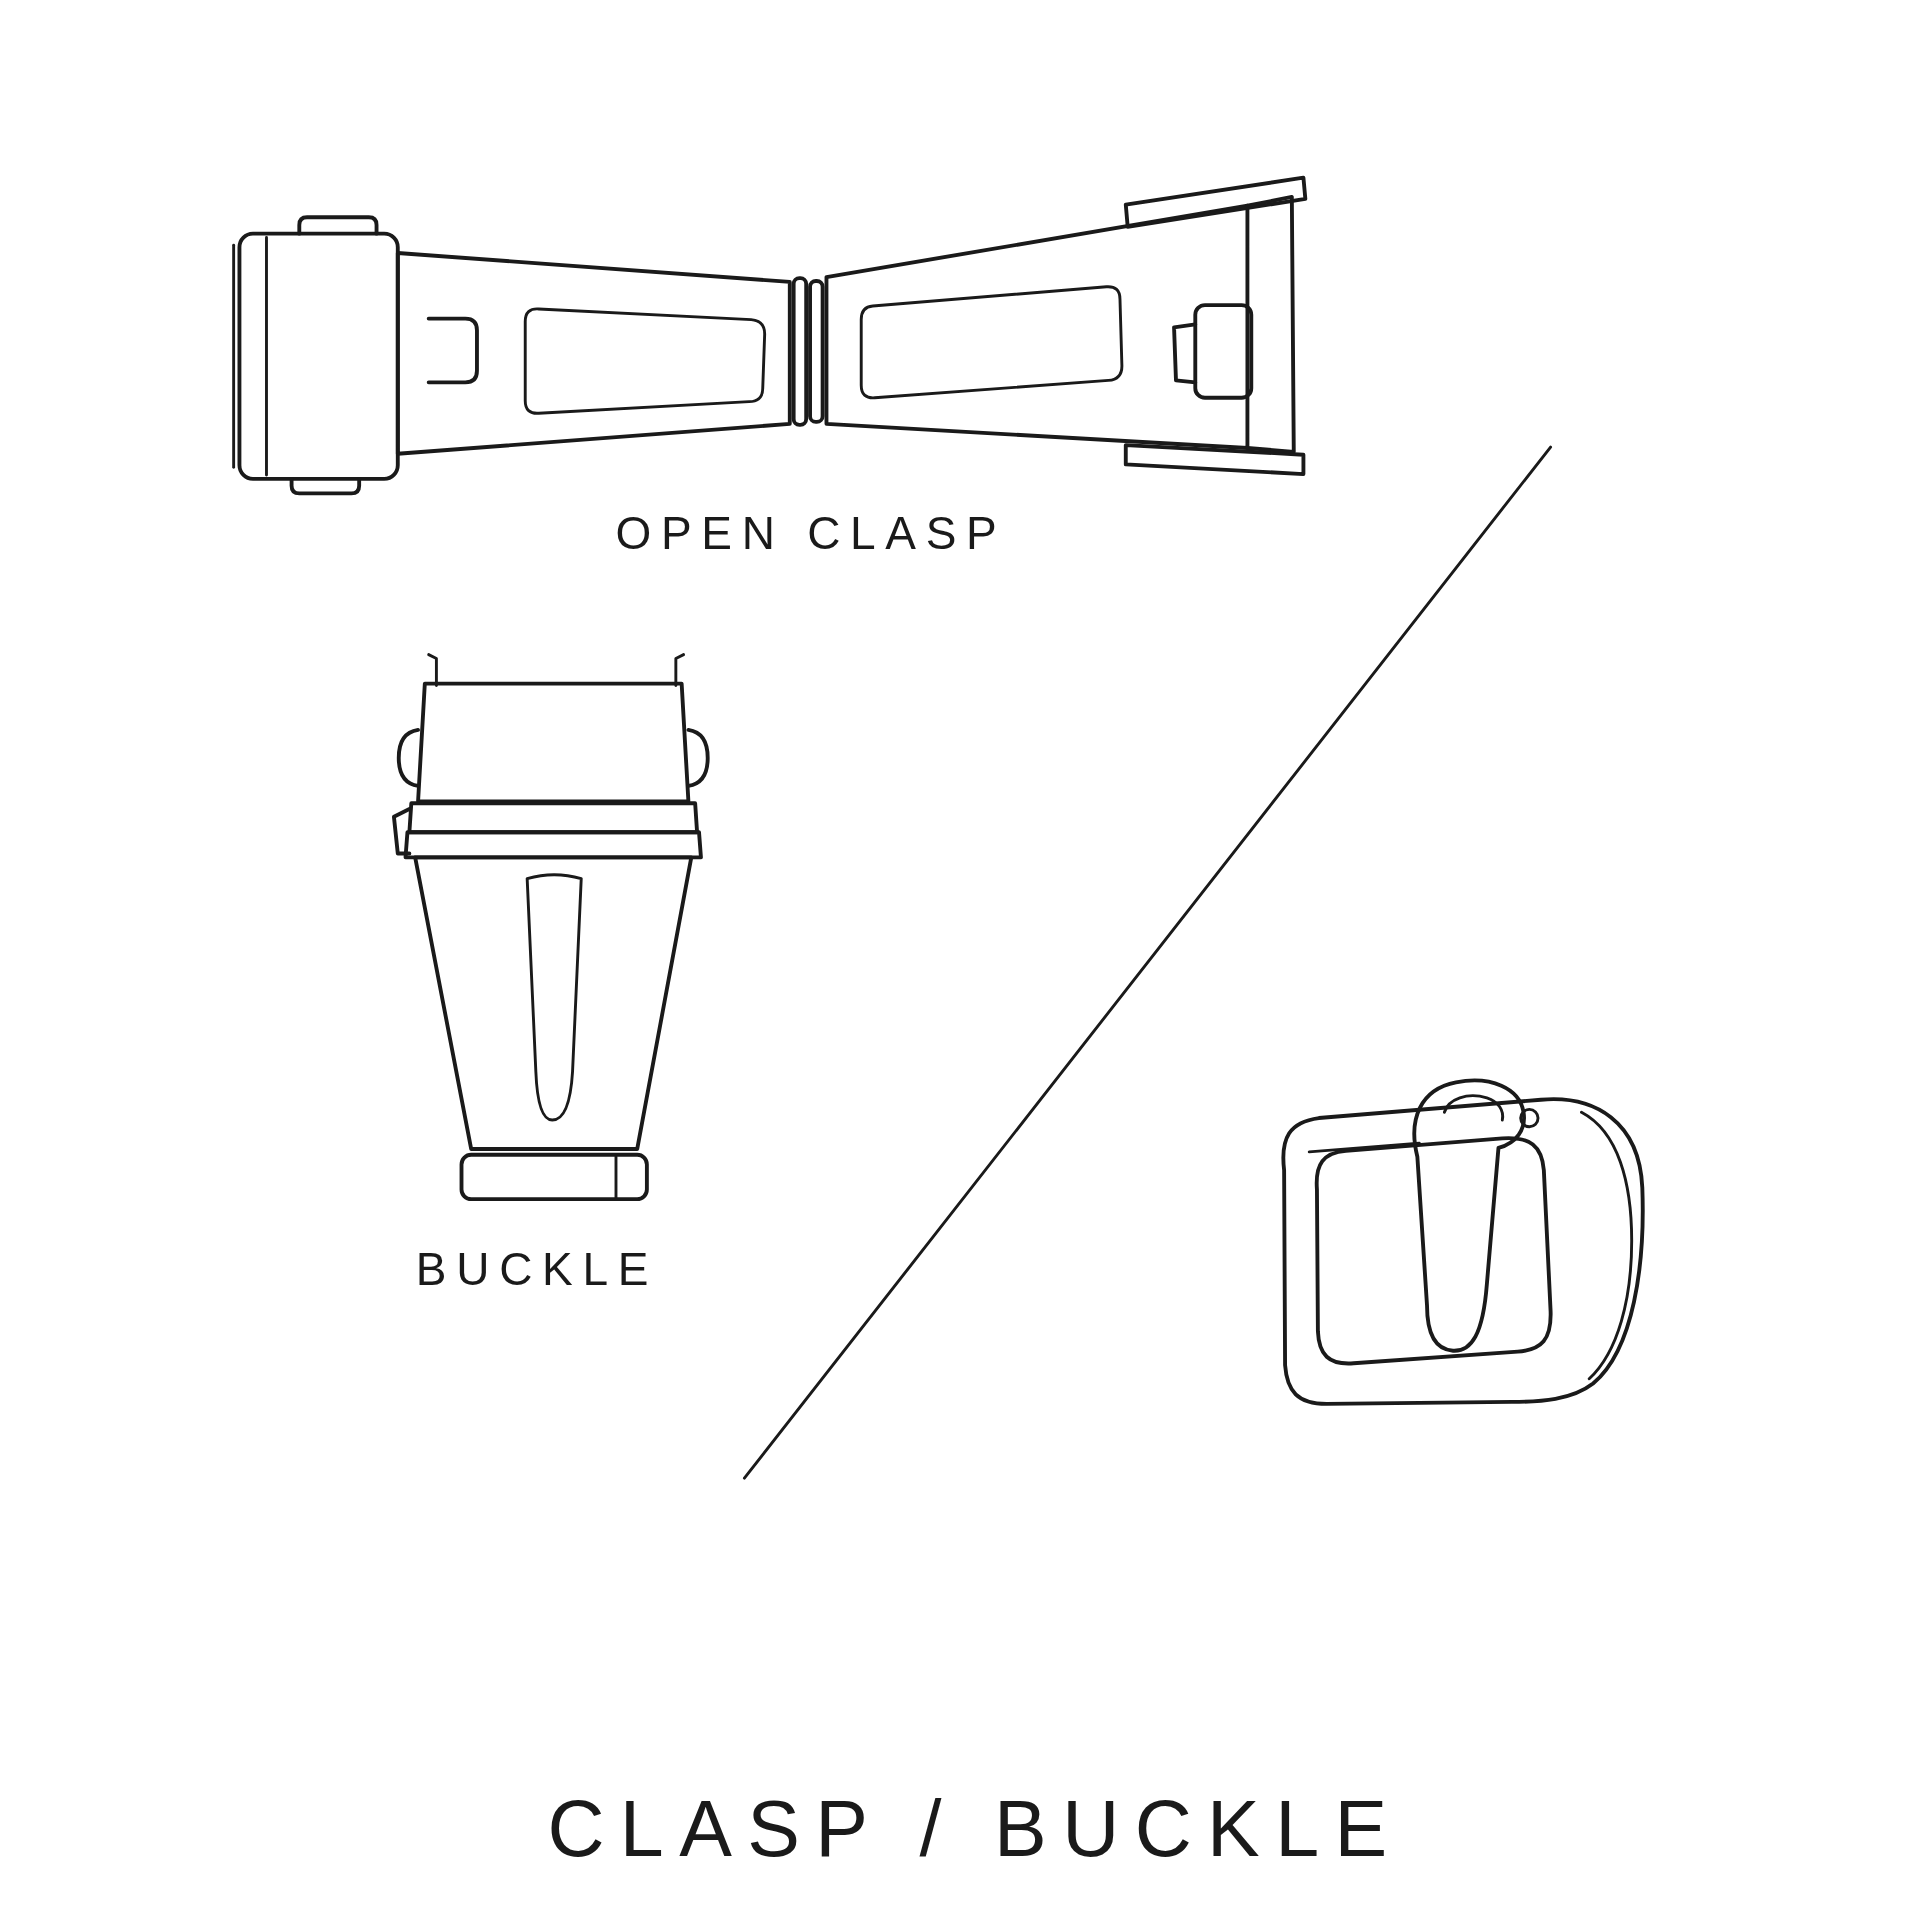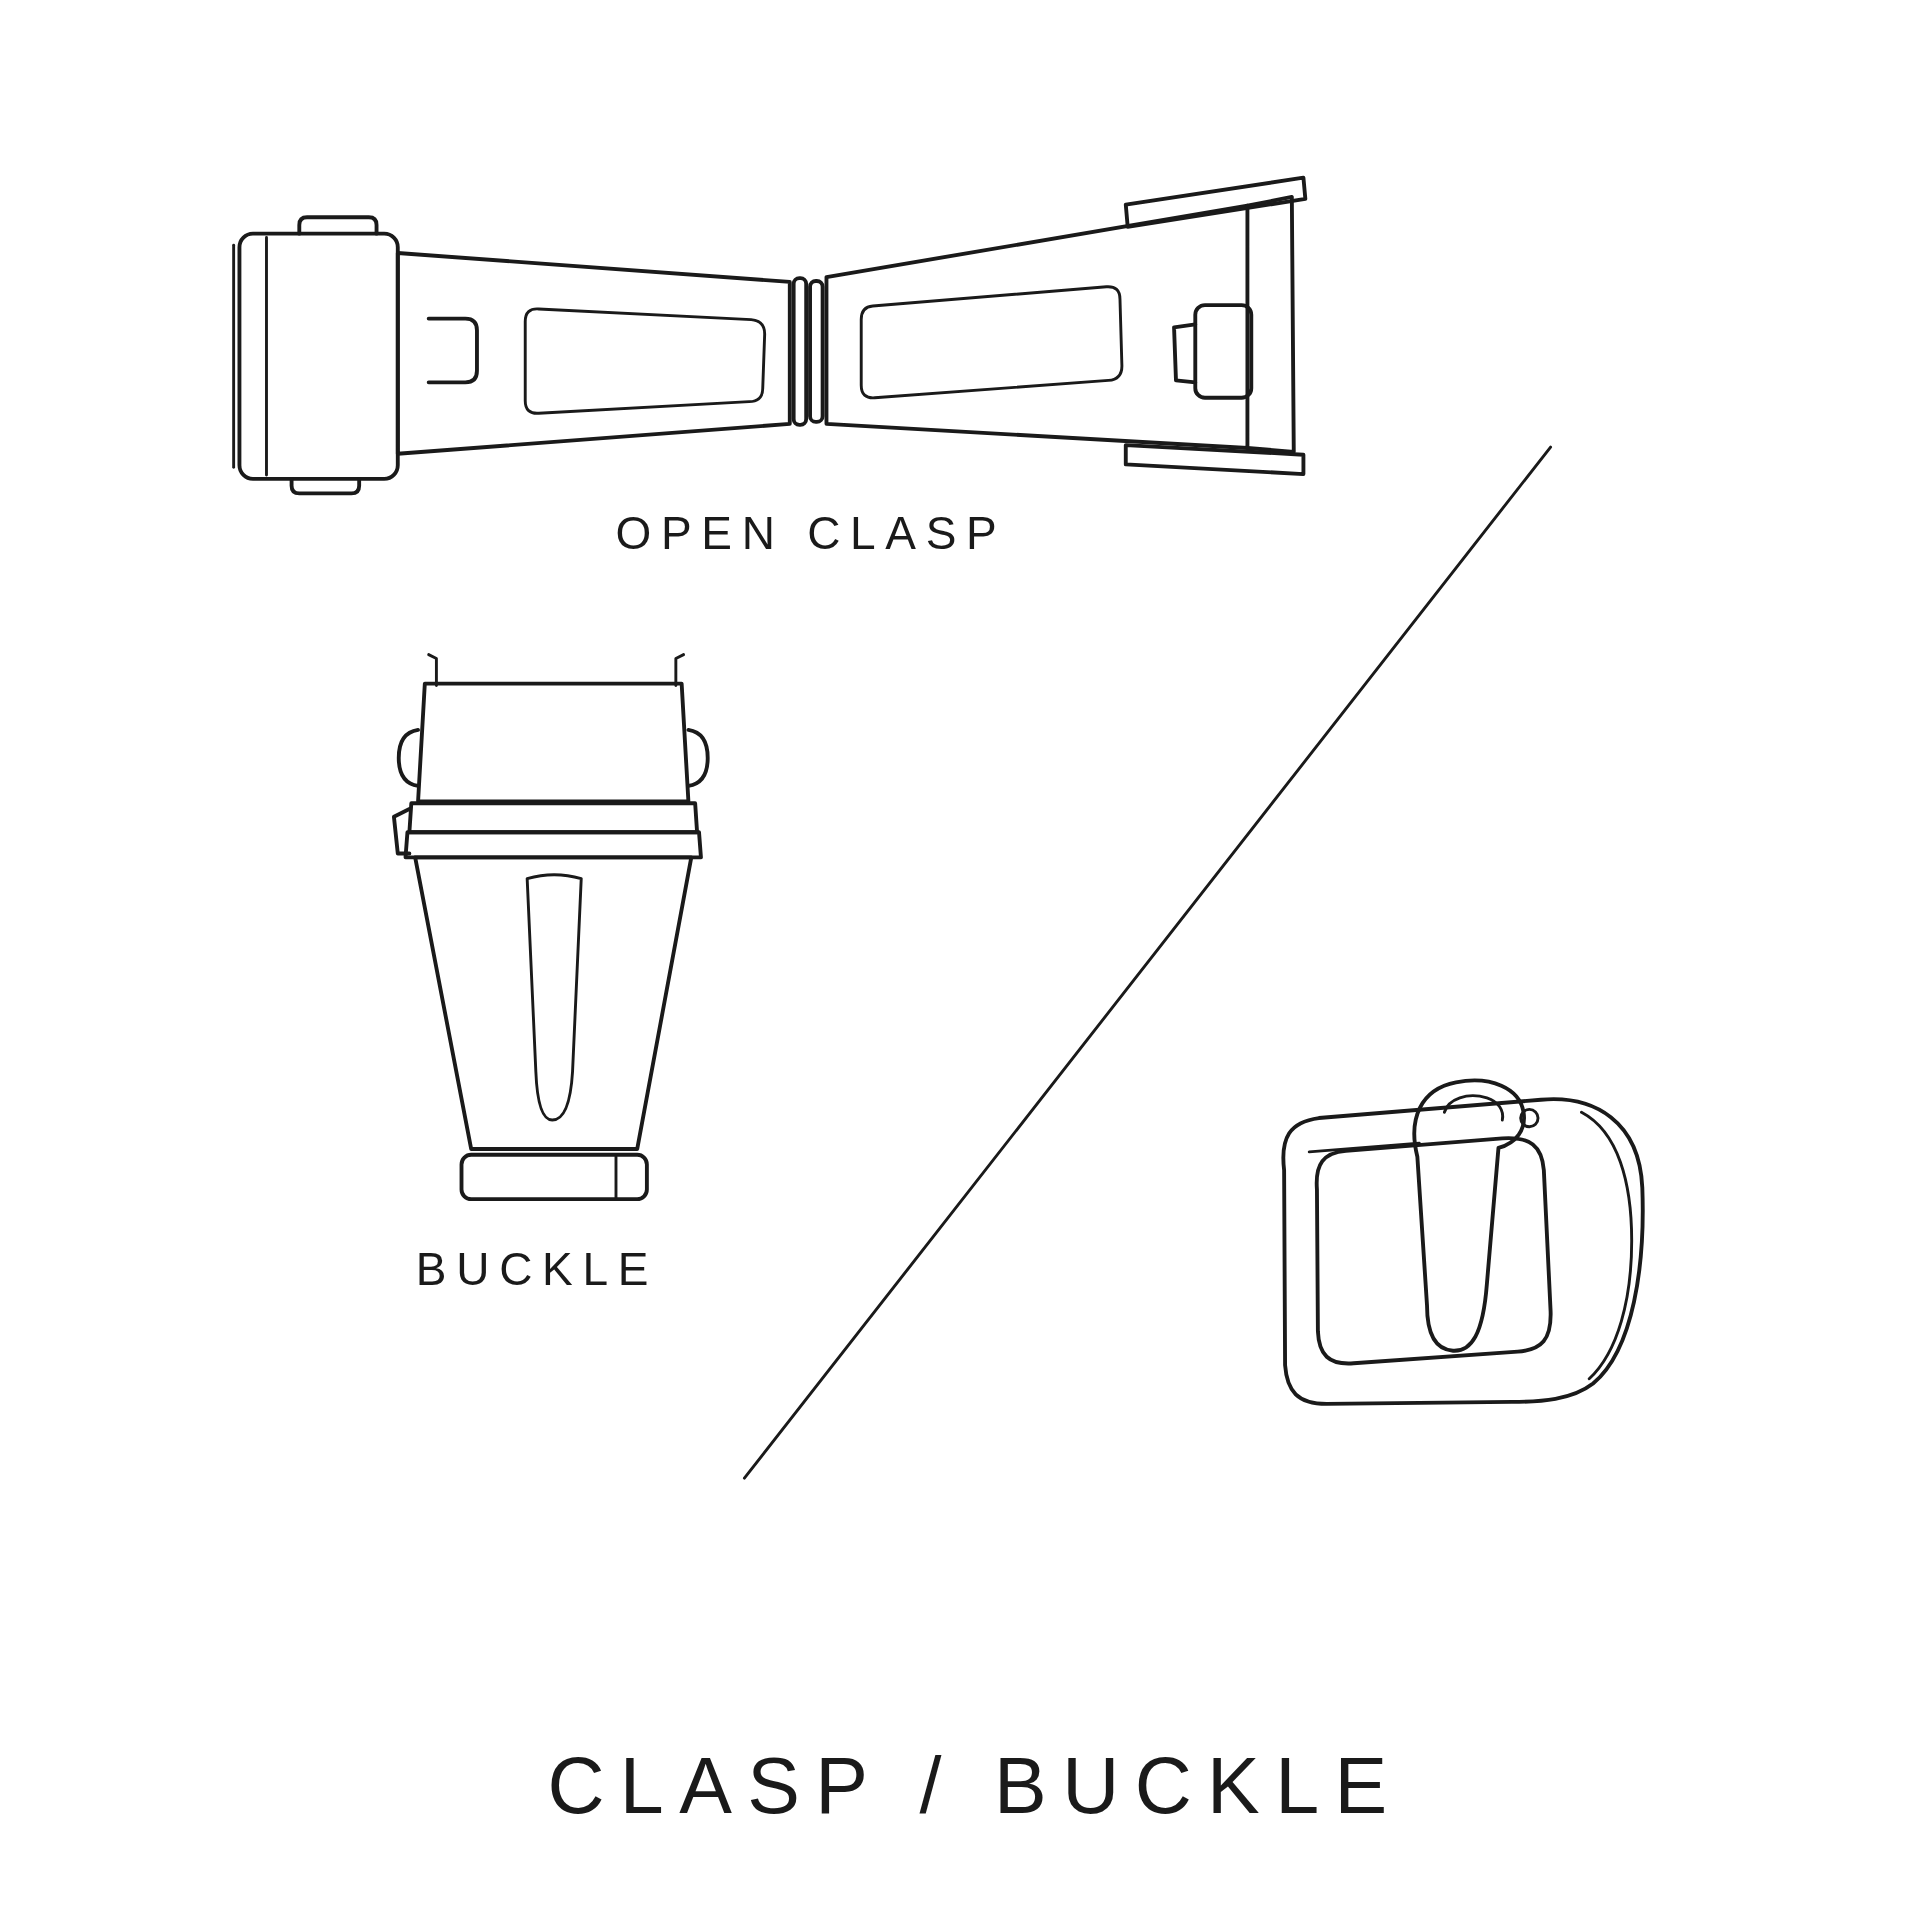--- a/index.html
+++ b/index.html
@@ -148,16 +148,16 @@
                C1487 1398 1478 1383 1478 1352
                Z"></path>
       <path class="ink-thin" d="M1496 1152 C1500 1138 1520 1131 1540 1137 C1552 1141 1558 1150 1556 1160"></path>
     </g>
   </svg>
 
   <div class="figure-label" style="left:811px; top:506px;">OPEN CLASP</div>
 
   <div class="figure-label" style="left:537px; top:1242px;">BUCKLE</div>
 
-  <div class="diagram-title" style="left:975px; top:1740px;">CLASP / BUCKLE</div>
+  <div class="diagram-title" style="left:975px; top:1783px;">CLASP / BUCKLE</div>
 
 </div>
 
 
 </body></html>

